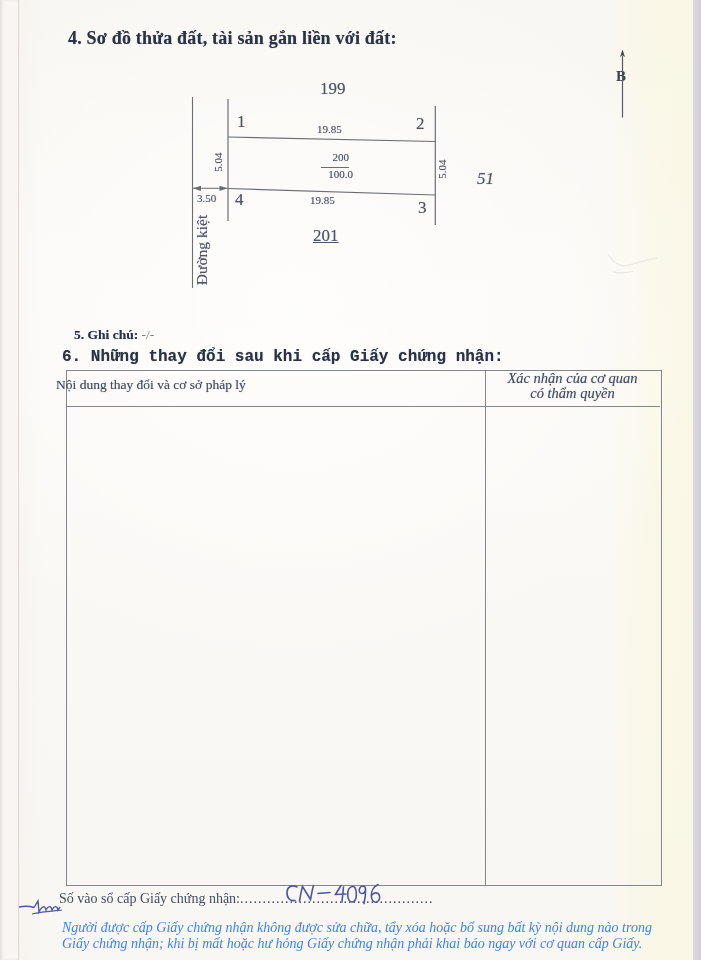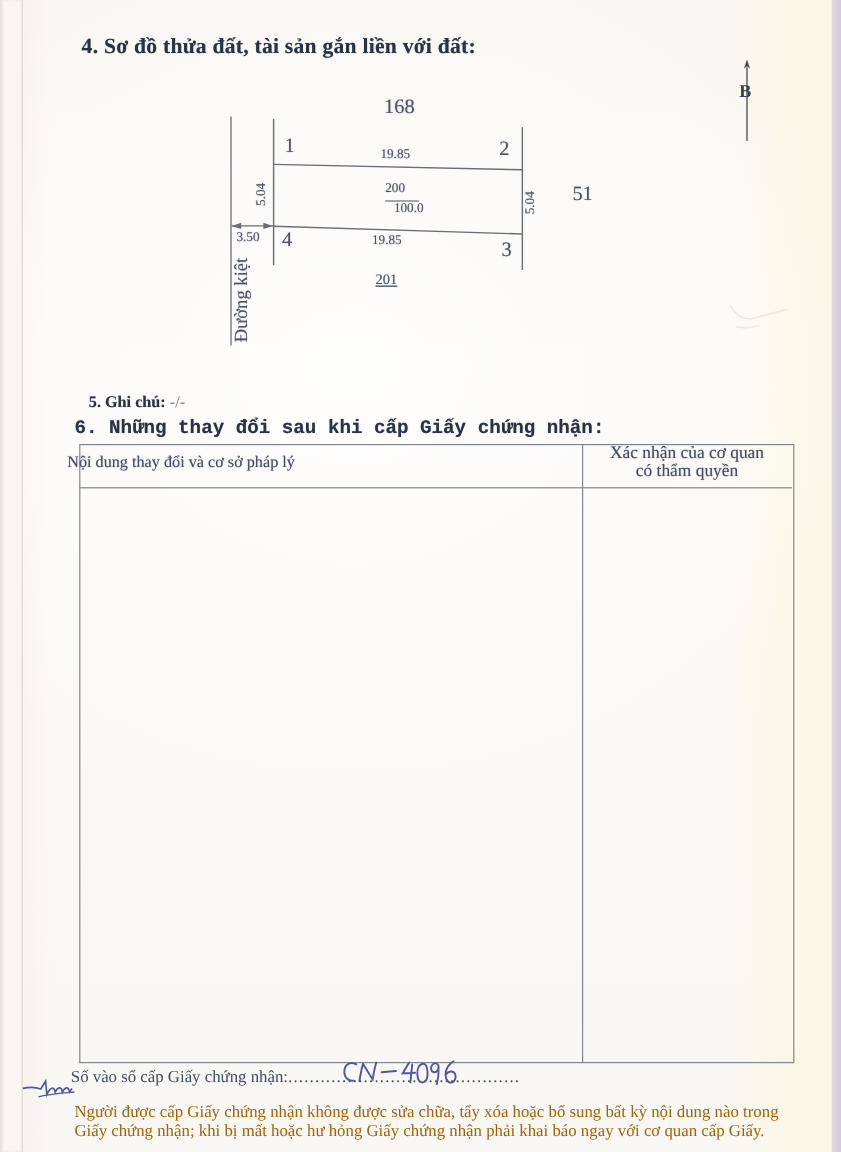--- a/index.html
+++ b/index.html
@@ -50,82 +50,82 @@
 
   <line x1="78" y1="128.5" x2="285.3" y2="135" stroke="#6a6f76" stroke-width="1.2"></line>
 
   <g stroke="#6a6f76" stroke-width="1">
     <line x1="43" y1="128.3" x2="77.5" y2="128.3"></line>
   </g>
   <path d="M43 128.3 l8 -2.6 v5.2 Z" fill="#6a6f76"></path>
   <path d="M77.5 128.3 l-8 -2.6 v5.2 Z" fill="#6a6f76"></path>
 </svg>
 
-<div class="abs txt" style="left:320px;top:79px;font-size:17px;">168</div>
+<div class="abs txt" style="left:320px;top:79px;font-size:17px;">199</div>
 
 <div class="abs txt" style="left:237px;top:112px;font-size:17px;">1</div>
 
 <div class="abs txt" style="left:416px;top:114px;font-size:17px;">2</div>
 
 <div class="abs txt" style="left:317px;top:123px;font-size:11px;">19.85</div>
 
-<div class="abs txt" style="left:321px;top:151px;font-size:11px;width:28px;text-align:left;">200</div>
+<div class="abs txt" style="left:321px;top:151px;font-size:11px;width:28px;text-align:right;">200</div>
 
 <div class="abs" style="left:321px;top:167px;width:28px;height:1px;background:#6a6f76;"></div>
 
 <div class="abs txt" style="left:317px;top:168px;font-size:11px;width:36px;text-align:right;">100.0</div>
 
 <div class="abs txt" style="left:206px;top:156px;width:24px;height:12px;text-align:center;font-size:11px;transform:rotate(-90deg);">5.04</div>
 
 <div class="abs txt" style="left:430px;top:163px;width:24px;height:12px;text-align:center;font-size:11px;transform:rotate(-90deg);">5.04</div>
 
-<div class="abs txt" style="left:477px;top:152px;font-size:17px;">51</div>
+<div class="abs txt" style="left:477px;top:169px;font-size:17px;font-style:italic;">51</div>
 
 <div class="abs txt" style="left:197px;top:192px;font-size:11px;text-align:right;">3.50</div>
 
 <div class="abs txt" style="left:235px;top:190px;font-size:17px;">4</div>
 
 <div class="abs txt" style="left:310px;top:194px;font-size:11px;">19.85</div>
 
 <div class="abs txt" style="left:418px;top:198px;font-size:17px;">3</div>
 
-<div class="abs txt" style="left:313px;top:226px;font-size:12px;text-decoration:underline;">201</div>
+<div class="abs txt" style="left:313px;top:226px;font-size:17px;text-decoration:underline;">201</div>
 
 <div class="abs txt" style="left:160px;top:242px;width:81px;height:16px;text-align:center;font-size:15.5px;transform:rotate(-90deg);">Đường kiệt</div>
 
 <svg class="abs" style="left:605px;top:248px;" width="55" height="30" viewBox="0 0 55 30">
   <path d="M3 6 C8 14 14 20 24 17 C32 15 40 12 52 10 M8 24 C16 26 22 25 28 23" stroke="#ebe8e3" stroke-width="1.3" fill="none"></path>
 </svg>
 
 <div class="abs" style="left:74px;top:327px;font-size:13.5px;"><span class="hd">5. Ghi chú: </span><span style="color:#717a8a;">-/-</span></div>
 
 <div class="abs hd" style="left:62px;top:348px;font-size:16px;font-family:Liberation Mono, monospace;">6. Những thay đổi sau khi cấp Giấy chứng nhận:</div>
 
 <div class="abs" style="left:65.5px;top:370px;width:594px;height:514px;border:1px solid #82878d;"></div>
 
 <div class="abs" style="left:485px;top:370px;width:1px;height:515px;background:#82878d;"></div>
 
 <div class="abs" style="left:65.5px;top:406px;width:594px;height:1px;background:#82878d;"></div>
 
 <div class="abs txt" style="left:56px;top:377px;width:419px;font-size:13.5px;color:#454e60;">Nội dung thay đổi và cơ sở pháp lý</div>
 
-<div class="abs txt" style="left:486px;top:371px;width:173px;text-align:center;font-size:14.5px;line-height:15px;color:#454e60;">Xác nhận của cơ quan<br>có thẩm quyền</div>
+<div class="abs txt" style="left:486px;top:371px;width:173px;text-align:center;font-size:14.5px;line-height:15px;color:#454e60;font-style:italic;">Xác nhận của cơ quan<br>có thẩm quyền</div>
 
 <div class="abs" style="left:59px;top:891px;font-size:14px;color:#3f4c63;">Số vào sổ cấp Giấy chứng nhận:<span style="letter-spacing:1px;">...........................................</span></div>
 
 <svg class="abs" style="left:282px;top:882px;" width="102" height="26" viewBox="0 0 102 26">
   <g stroke="#4e57a0" stroke-width="1.6" fill="none" stroke-linecap="round">
     <path d="M15 5 C10 2.5 5.5 4.5 5 10 C4.5 15.5 8 19.5 13 18.5"></path>
     <path d="M17.5 19 C18.5 13 19.5 8 20.5 4.5 L28.5 17.5 C29.5 12 30.5 7 31.5 3.5"></path>
     <path d="M36 11.5 L48 10.5"></path>
     <path d="M59 3.5 L53.5 12.5 L64 12 M61.5 5 C61 10 60.5 15 60 20"></path>
     <path d="M70.5 4.5 C67 5 65.5 9 65.8 13.5 C66 18 68 20.5 70.5 20 C73 19.5 74.5 16 74.3 11.5 C74 7 73 4.2 70.5 4.5 Z"></path>
     <path d="M83.5 6.5 C83 3.8 80 3.2 78.3 5.3 C76.5 7.5 77 11 79.5 11.5 C82 12 83.5 9.5 83.5 6.5 C83.7 11 83.5 16 82 21.5"></path>
     <path d="M96 2.5 C92 4.5 89 9 89.3 14 C89.5 18.5 92 21 94.8 20 C97.5 19 98.5 15 97 12.5 C95.5 10 91.5 10.5 90 13"></path>
   </g>
 </svg>
 
 <svg class="abs" style="left:18px;top:898px;" width="52" height="24" viewBox="0 0 52 24">
   <path d="M1 9 C8 7.5 12 8 16 9.5 L20 3 L21 14 C24 8 27 7 28 12 C30 8 33 7 34 12 C36 8 39 7 40 12 L42 9" stroke="#4c5aa6" stroke-width="1.4" fill="none"></path>
   <path d="M14 16 C22 14 34 13 44 12" stroke="#4c5aa6" stroke-width="1.1" fill="none"></path>
 </svg>
 
-<div class="abs" style="left:62px;top:920px;width:600px;font-size:14px;line-height:15.5px;color:#a16207;">Người được cấp Giấy chứng nhận không được sửa chữa, tẩy xóa hoặc bổ sung bất kỳ nội dung nào trong<br>Giấy chứng nhận; khi bị mất hoặc hư hỏng Giấy chứng nhận phải khai báo ngay với cơ quan cấp Giấy.</div>
+<div class="abs" style="left:62px;top:920px;width:600px;font-size:14px;line-height:15.5px;color:#3b82f6;font-style:italic;">Người được cấp Giấy chứng nhận không được sửa chữa, tẩy xóa hoặc bổ sung bất kỳ nội dung nào trong<br>Giấy chứng nhận; khi bị mất hoặc hư hỏng Giấy chứng nhận phải khai báo ngay với cơ quan cấp Giấy.</div>
 
 </body></html>

